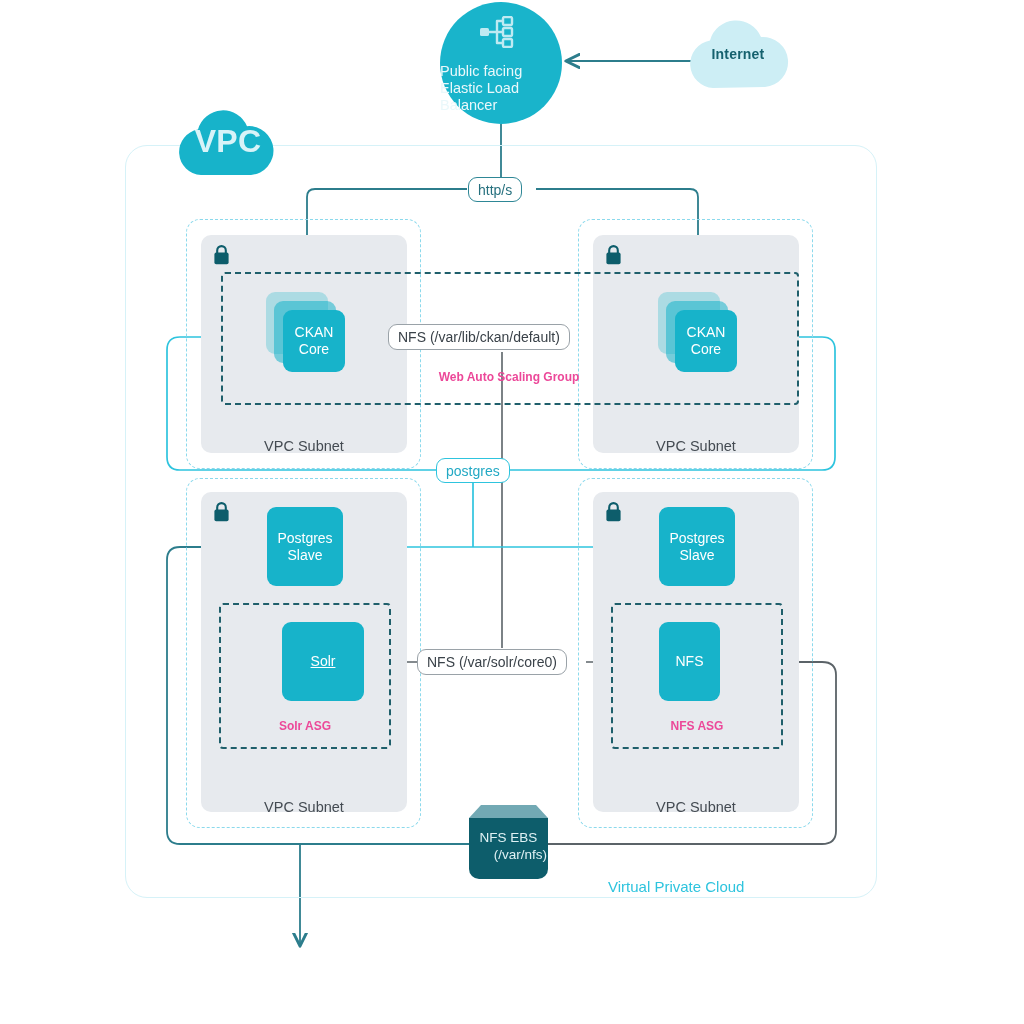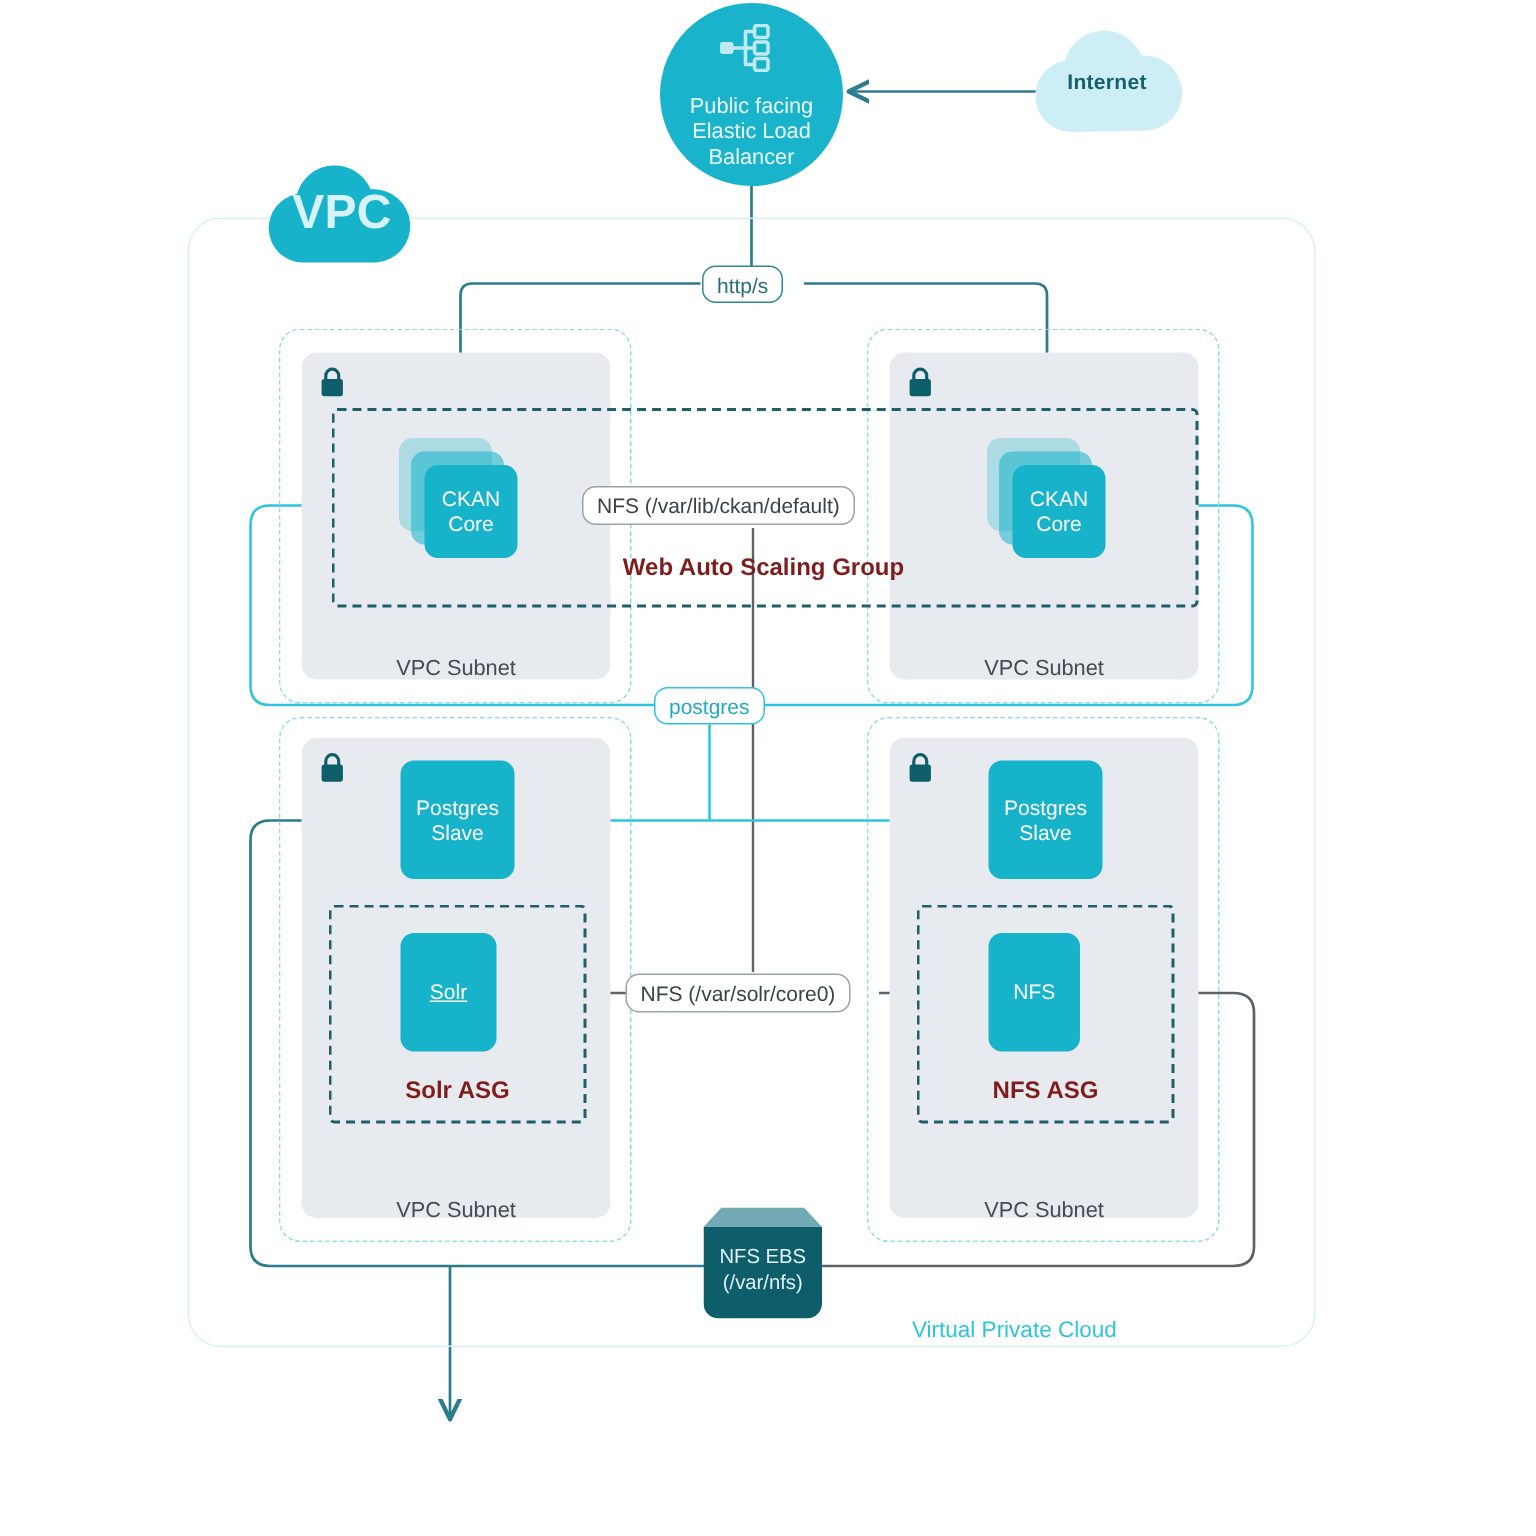--- a/index.html
+++ b/index.html
@@ -10,39 +10,39 @@
 
   .node{position:absolute;box-sizing:border-box;}
 
   
   .cloud-label{position:absolute;left:0;top:0;width:100%;height:100%;
     display:flex;align-items:center;justify-content:center;
     font-weight:bold;letter-spacing:.2px;}
 
   
   .elb{width:122px;height:122px;border-radius:50%;background:#19b4cb;
-       display:flex;flex-direction:column;align-items:center;justify-content:flex-end;
+       display:flex;flex-direction:column;align-items:flex-start;justify-content:flex-end;
        padding-bottom:10px;color:#eaf8fb;font-size:14.5px;line-height:17px;text-align:center;}
   .elb-icon{position:absolute;left:50%;top:14px;transform:translateX(-50%);}
 
   
   .vpc-panel{border:1.6px solid #d6f2f8;border-radius:22px;background:transparent;}
   .vpc-caption{position:absolute;color:#2ec4de;font-size:15px;}
 
   
   .az{border:1.8px dashed #8bd9ec;border-radius:14px;background:transparent;}
 
   
   .subnet{background:#e7eaee;border-radius:10px;}
   .subnet-label{position:absolute;left:0;width:100%;text-align:center;
       color:#444b52;font-size:14.5px;margin-top:21px;}
 
   
   .asg{border:2.4px dashed #1f5f6b;border-radius:4px;background:transparent;}
-  .asg-title{position:absolute;color:#7f1d1d;font-weight:bold;font-size:16px;text-align:center;}
+  .asg-title{position:absolute;color:#ec4899;font-weight:bold;font-size:12px;text-align:center;}
 
   
   .tile{background:#17b3ca;border-radius:9px;color:#ffffff;
         display:flex;align-items:center;justify-content:center;text-align:center;
         font-size:14px;line-height:17px;}
   .stack{position:absolute;}
   .stack .sh{position:absolute;border-radius:9px;background:#17b3ca;}
 
   
   .pill{position:absolute;background:#ffffff;border-radius:9px;
@@ -186,21 +186,21 @@
 
   <div class="node tile" style="left:267px;top:507px;width:76px;height:79px;flex-direction:column;">
     <span>Postgres</span>
     <span>Slave</span>
   </div>
   <div class="node tile" style="left:659px;top:507px;width:76px;height:79px;flex-direction:column;">
     <span>Postgres</span>
     <span>Slave</span>
   </div>
 
-  <div class="node tile" style="left:267px;top:622px;width:64px;height:79px;text-decoration:underline;">
+  <div class="node tile" style="left:282px;top:622px;width:82px;height:79px;text-decoration:underline;">
     <span>Solr</span>
   </div>
   <div class="node tile" style="left:659px;top:622px;width:61px;height:79px;">
     <span>NFS</span>
   </div>
 
   <div class="pill teal" style="left:468px;top:177px;height:25px;">http/s</div>
   <div class="pill cyan" style="left:436px;top:458px;height:25px;">postgres</div>
   <div class="pill grey" style="left:388px;top:324px;height:26px;">NFS (/var/lib/ckan/default)</div>
   <div class="pill grey" style="left:417px;top:649px;height:26px;">NFS (/var/solr/core0)</div>
@@ -233,17 +233,17 @@
     </svg>
     <div class="cloud-label" style="color:#d7f3f8;font-size:32px;">VPC</div>
   </div>
 
   <div class="ebs" style="left:469px;top:805px;width:79px;height:74px;">
     <svg width="79" height="74" viewBox="0 0 79 74" style="position:absolute;left:0;top:0;">
       <path d="M0,13 L12,0 L67,0 L79,13 Z" fill="#72a9b4"></path>
       <path d="M0,13 H79 V64 a10,10 0 0 1 -10,10 H10 a10,10 0 0 1 -10,-10 Z" fill="#0d5d6b"></path>
     </svg>
     <div class="ebs-text" style="top:24px;">NFS EBS</div>
-    <div class="ebs-text" style="top:41px;">(/var/nfs)</div>
+    <div class="ebs-text" style="top:41px;margin-left:12px;">(/var/nfs)</div>
   </div>
 
 
 </div>
 
 </body></html>

